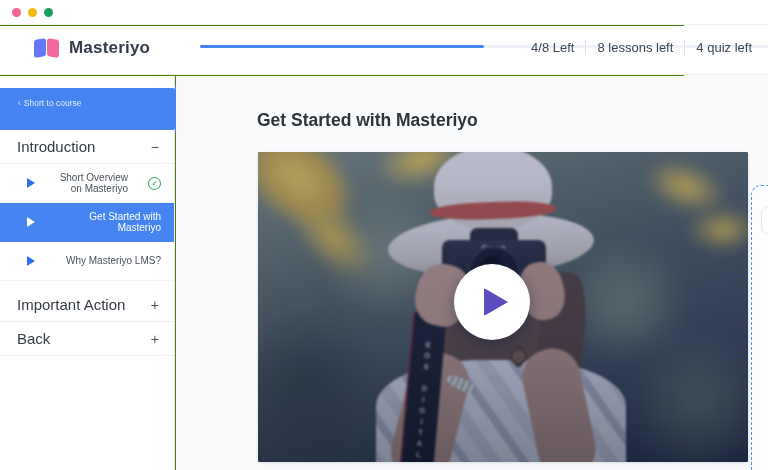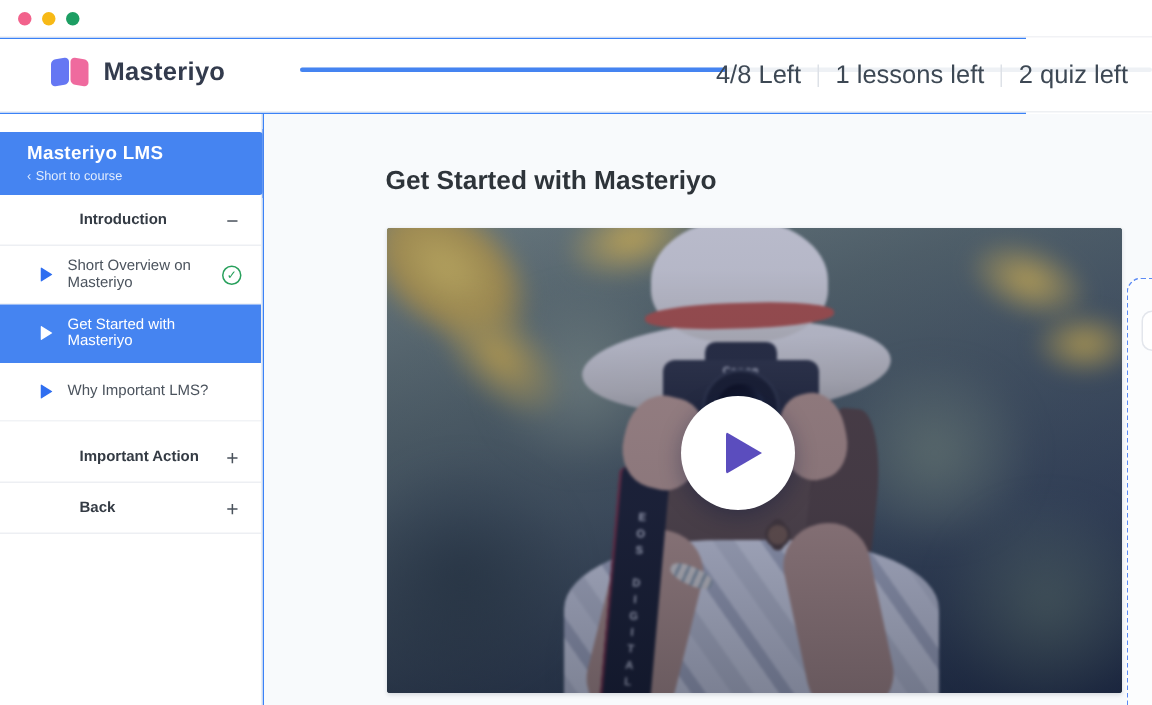--- a/index.html
+++ b/index.html
@@ -1,18 +1,18 @@
 <!DOCTYPE html>
 <html><head>
 <meta charset="utf-8">
 <style>
   * { margin:0; padding:0; box-sizing:border-box; }
   html,body { width:768px; height:470px; overflow:hidden; background:#fff;
     font-family:"Liberation Sans", sans-serif; -webkit-font-smoothing:antialiased; }
-  .stage { position:relative; width:684px; height:470px; background:#3b82f6; }
+  .stage { position:relative; width:684px; height:470px; background:#4d7c0f; }
 
   
   .titlebar { position:absolute; left:0; top:0; width:768px; height:25px; background:#fff;
     border-bottom:1px solid #f1f2f5; display:flex; align-items:center; padding-left:12px; gap:7px; }
   .dot { width:9px; height:9px; border-radius:50%; }
 
   
   .header { position:absolute; left:0; top:26px; width:768px; height:49px; background:#fff;
     border-bottom:1px solid #eef0f3; }
   .brand { position:absolute; left:34px; top:11px; display:flex; align-items:center; gap:9px; }
@@ -21,42 +21,42 @@
   .logo-book .pg.l { left:0;  background:#6577f3; transform:skewY(-8deg); }
   .logo-book .pg.r { left:13px; background:#ef6a9e; transform:skewY(8deg); }
   .brand-name { font-size:17px; font-weight:bold; color:#333b4d; letter-spacing:.2px; }
 
   .progress-wrap { position:absolute; left:200px; top:10px; width:568px; }
   .progress-label { font-size:13px; font-weight:bold; color:#2e3640; }
   .progress-track { margin-top:9px; width:100%; height:3px; background:#eef1f5; border-radius:2px; }
   .progress-fill { height:3px; background:#4584f1; border-radius:2px; width:50%; }
 
   .stats { position:absolute; right:5px; top:14px; display:flex; align-items:center; }
-  .stat { font-size:17px; color:#3d4854; padding:0 11px; }
+  .stat { font-size:13px; color:#3d4854; padding:0 11px; }
   .stat-div { width:1px; height:15px; background:#dde1e7; }
 
   
   .sidebar { position:absolute; left:0; top:76px; width:175px; height:394px; background:#fff;
     border-right:1px solid #ebedf1; }
   .sb-head { position:absolute; left:0; top:12px; width:175px; height:42px; background:#4584f1;
     color:#fff; padding:7px 0 0 18px; border-radius:0 2px 2px 0; }
   .sb-title { font-size:12.5px; font-weight:bold; letter-spacing:.2px; }
   .sb-back { margin-top:3px; font-size:8.5px; color:rgba(255,255,255,.85); display:flex;
     align-items:center; gap:3px; cursor:pointer; }
   .sb-close { position:absolute; left:175px; top:10px; width:29px; height:46px; background:#4584f1;
     border-radius:0 18px 18px 0; display:flex; align-items:center; justify-content:center;
     color:#fff; font-size:13px; font-weight:bold; cursor:pointer; }
 
   .sb-body { position:absolute; left:0; top:54px; width:174px; }
   .sec-head { height:34px; display:flex; align-items:center; justify-content:space-between;
     padding:0 15px 0 17px; border-bottom:1px solid #edeff3; cursor:pointer; }
-  .sec-label { font-size:10px; font-weight:bold; color:#343b44;margin-left:36px; }
+  .sec-label { font-size:15px; font-weight:normal; color:#343b44; }
   .sec-toggle { font-size:14px; color:#4a525c; line-height:1; }
-  .lesson { height:39px; display:flex; align-items:center; padding:0 13px 0 27px; gap:10px;
-    border-bottom:1px solid #f1f3f6; cursor:pointer; background:#fff; }
+  .lesson { height:39px; display:flex; align-items:center; padding:0 13px 0 27px; gap:20px;
+    border-bottom:1px solid #f1f3f6; cursor:pointer; background:#fff;text-align:right; }
   .lesson .tri { width:0; height:0; border-top:5px solid transparent; border-bottom:5px solid transparent;
     border-left:8px solid #2f6ef0; border-radius:1px; flex:none; }
   .lesson .txt { font-size:10px; color:#4b535d; flex:1 1 auto; line-height:1.15; }
   .lesson .done { width:13px; height:13px; border:1.4px solid #28a05c; border-radius:50%;
     color:#28a05c; font-size:8px; display:flex; align-items:center; justify-content:center; flex:none; }
   .lesson.active { background:#4584f1; border-bottom:1px solid #4584f1; }
   .lesson.active .tri { border-left-color:#fff; }
   .lesson.active .txt { color:#fff; }
 
   
@@ -140,29 +140,28 @@
       <span class="brand-name">Masteriyo</span>
     </div>
     <div class="progress-wrap">
       <div class="progress-track">
         <div class="progress-fill" style="width: 50%; background: rgb(69, 132, 241);"></div>
       </div>
     </div>
     <div class="stats">
       <span class="stat">4/8 Left</span>
       <span class="stat-div"></span>
-      <span class="stat">1 lessons left</span>
+      <span class="stat">8 lessons left</span>
       <span class="stat-div"></span>
-      <span class="stat">2 quiz left</span>
+      <span class="stat">4 quiz left</span>
     </div>
   </div>
 
   <div class="sidebar">
     <div class="sb-head">
-      <div class="sb-title">Masteriyo LMS</div>
       <div class="sb-back">
         <span>‹</span>
         <span>Short to course</span>
       </div>
     </div>
     <div class="sb-close">
       <span>✕</span>
     </div>
 
     <div class="sb-body">
@@ -177,21 +176,21 @@
         <span class="done">✓</span>
       </div>
 
       <div class="lesson active">
         <span class="tri"></span>
         <span class="txt">Get Started with Masteriyo</span>
       </div>
 
       <div class="lesson">
         <span class="tri"></span>
-        <span class="txt">Why Important LMS?</span>
+        <span class="txt">Why Masteriyo LMS?</span>
       </div>
 
       <div class="sec-head" style="margin-top:7px;">
         <span class="sec-label">Important Action</span>
         <span class="sec-toggle">+</span>
       </div>
 
       <div class="sec-head">
         <span class="sec-label">Back</span>
         <span class="sec-toggle">+</span>

